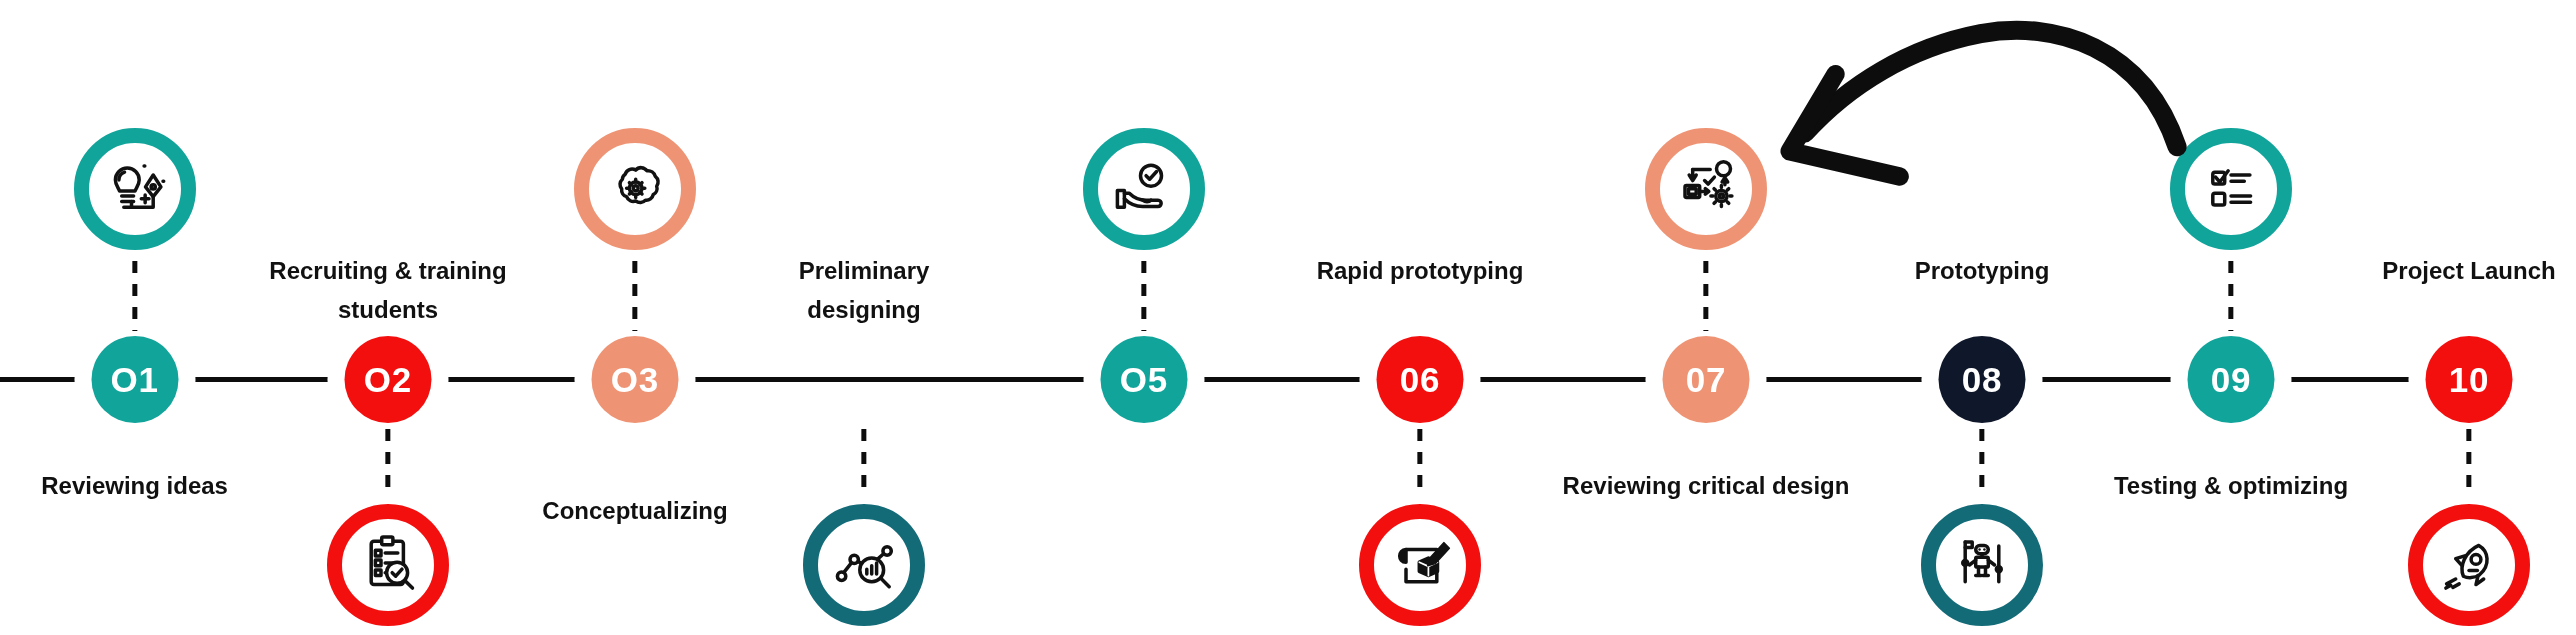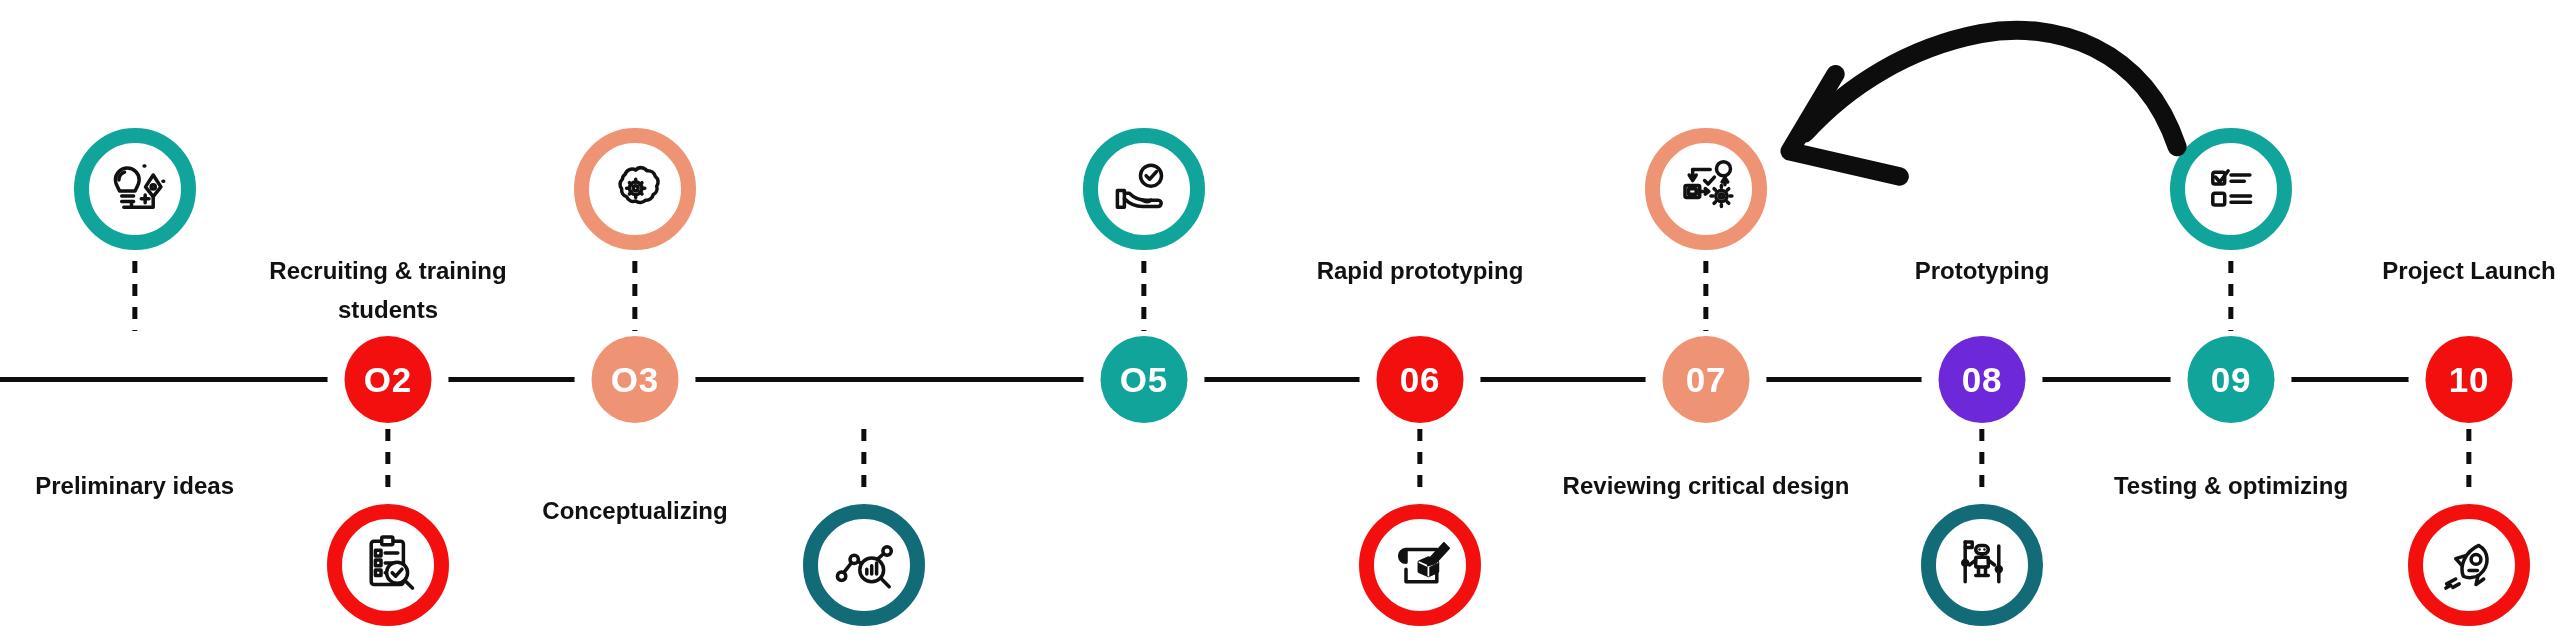--- a/index.html
+++ b/index.html
@@ -37,22 +37,25 @@
               <path d="M31 60 h17 M31 68 h17 M34 76 h11"></path>
               <path d="M76 30 l11 17 -11 14 -11 -14 z"></path>
               <circle cx="76" cy="47" r="3"></circle>
               <path d="M76 61 v15 h-31 v-8"></path>
               <path d="M59 64 h11 M64.5 58.5 v11"></path>
               <path d="M63 17 h1 M90 39 h1"></path>
             </g>
           </svg>
         </div>
         <div class="dash" style="top: 261px; height: 70px;"></div>
+        <div class="badge" style="background: rgb(16, 164, 154);">
+          <span>O1</span>
+        </div>
         <div class="label" style="top: 466px;">
-          <div>Preliminary ideas</div>
+          <div>Reviewing ideas</div>
         </div>
       </div>
       <div class="step" style="left: 258px;">
         <div class="icon-circle" style="border-color: rgb(244, 15, 15); top: 504px;">
           <svg viewBox="0 0 100 100">
             <g fill="none" stroke="#111" stroke-width="5" stroke-linecap="round" stroke-linejoin="round">
               <rect x="26" y="16" width="46" height="62" rx="4"></rect>
               <rect x="41" y="10" width="16" height="11" rx="2" fill="#fff"></rect>
               <rect x="32" y="29" width="8" height="8"></rect>
               <rect x="32" y="43" width="8" height="8"></rect>
@@ -100,20 +103,24 @@
               <circle cx="36" cy="42" r="6"></circle>
               <circle cx="83" cy="30" r="6"></circle>
               <path d="M21 61 l11 -14 M42 45 l10 7 M69 42 l9 -8"></path>
               <circle cx="61" cy="57" r="17" fill="#fff"></circle>
               <path d="M54 63 v-7 M61 63 v-12 M68 63 v-16"></path>
               <path d="M74 69 l12 12"></path>
             </g>
           </svg>
         </div>
         <div class="dash" style="top: 429px; height: 69px;"></div>
+        <div class="label" style="top: 251px;">
+          <div>Preliminary</div>
+          <div>designing</div>
+        </div>
       </div>
       <div class="step" style="left: 1014px;">
         <div class="icon-circle" style="border-color: rgb(16, 164, 154); top: 128px;">
           <svg viewBox="0 0 100 100">
             <g fill="none" stroke="#111" stroke-width="5" stroke-linecap="round" stroke-linejoin="round">
               <circle cx="60" cy="31" r="15"></circle>
               <path d="M53 31 l5 5 10 -11"></path>
               <rect x="12" y="52" width="10" height="24"></rect>
               <path d="M22 56 h7 c7 7 15 10 24 10 h17 c6 0 6 9 0 9 H48 c-10 0 -19 -4 -26 -11"></path>
               <path d="M48 66 c4 3 9 3 12 0"></path>
@@ -183,21 +190,21 @@
               <path d="M45 53 v12 M55 53 v12 M41 65 h8 M51 65 h8"></path>
               <path d="M41 43 l-9 7 M59 43 l9 7"></path>
               <path d="M26 17 v57 M74 23 v51"></path>
               <path d="M26 17 h10 v8 h-10"></path>
               <circle cx="26" cy="47" r="3.5"></circle>
               <circle cx="74" cy="56" r="3.5"></circle>
             </g>
           </svg>
         </div>
         <div class="dash" style="top: 429px; height: 69px;"></div>
-        <div class="badge" style="background: #6d28d9;">
+        <div class="badge" style="background: #0f172a;">
           <span>08</span>
         </div>
         <div class="label" style="top: 251px;">
           <div>Prototyping</div>
         </div>
       </div>
       <div class="step" style="left: 2101px;">
         <div class="icon-circle" style="border-color: rgb(16, 164, 154); top: 128px;">
           <svg viewBox="0 0 100 100">
             <g fill="none" stroke="#111" stroke-width="5" stroke-linecap="round" stroke-linejoin="round">

